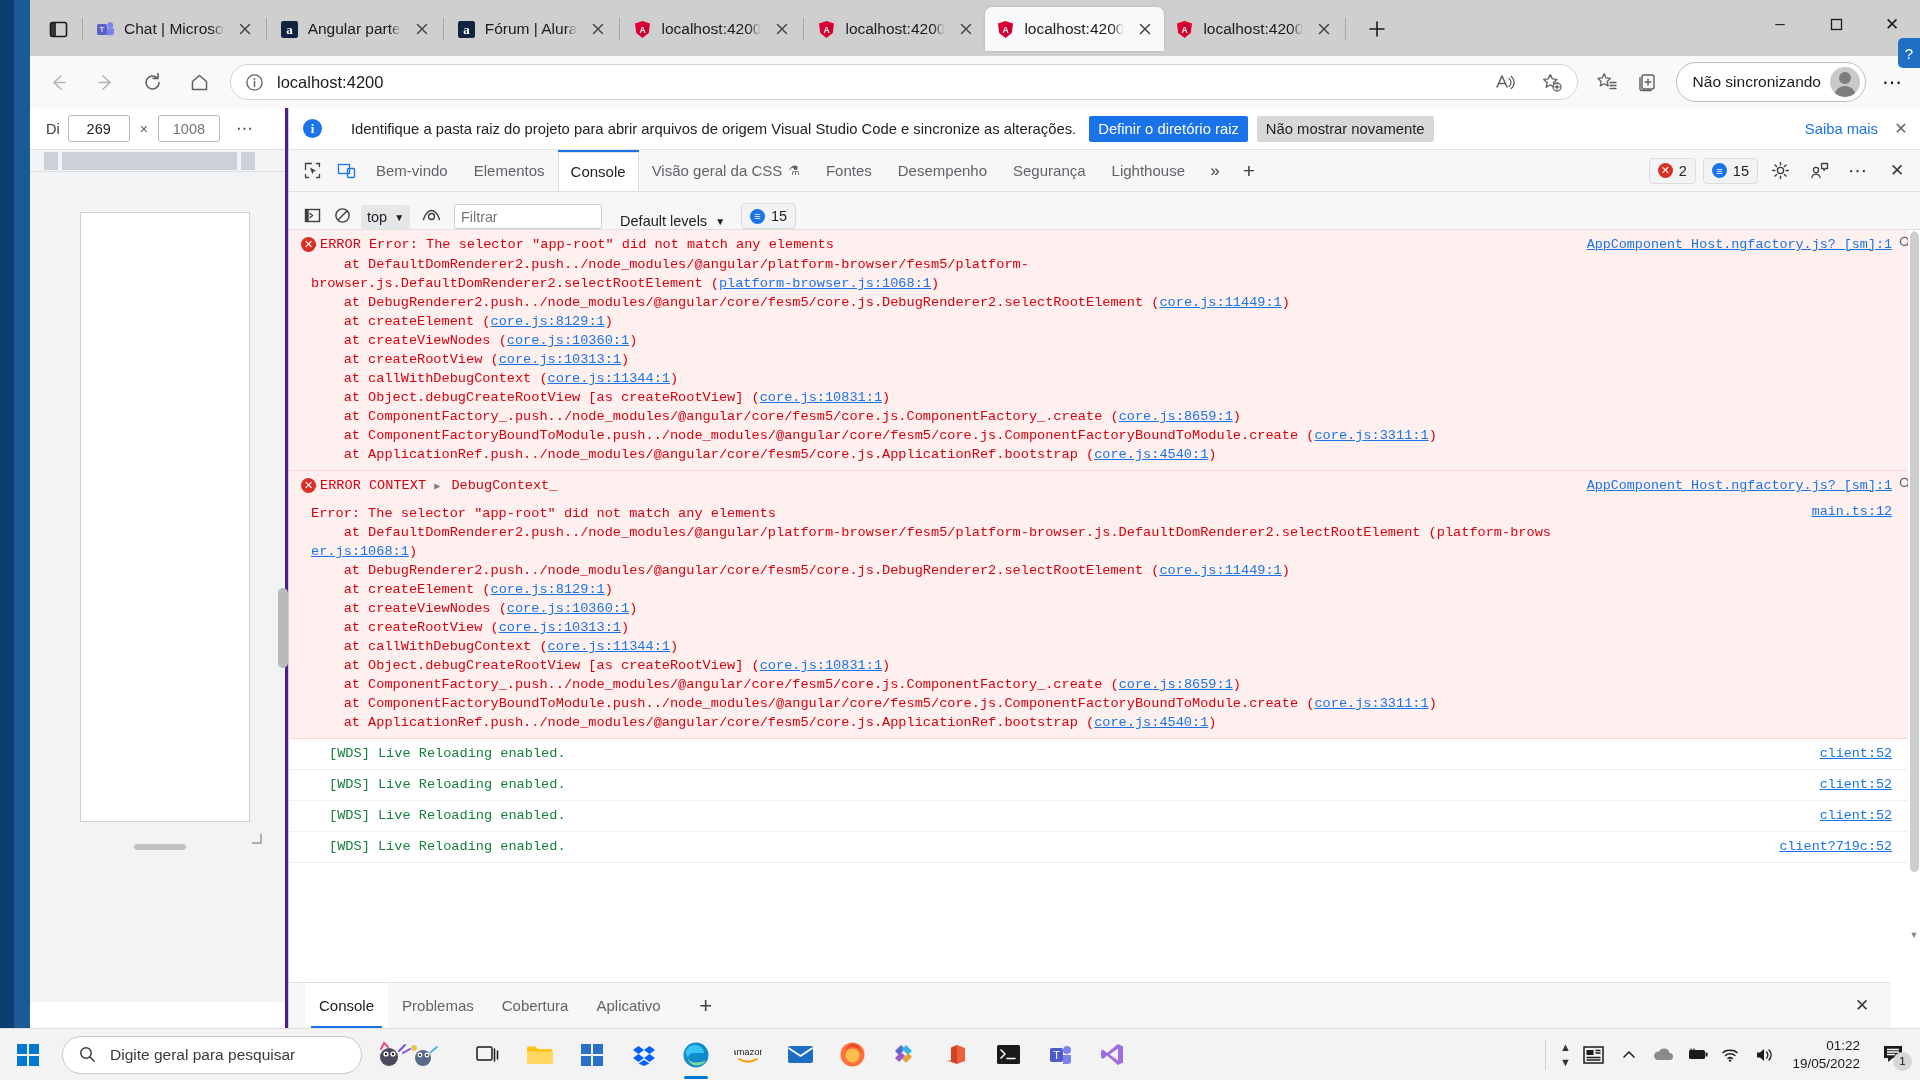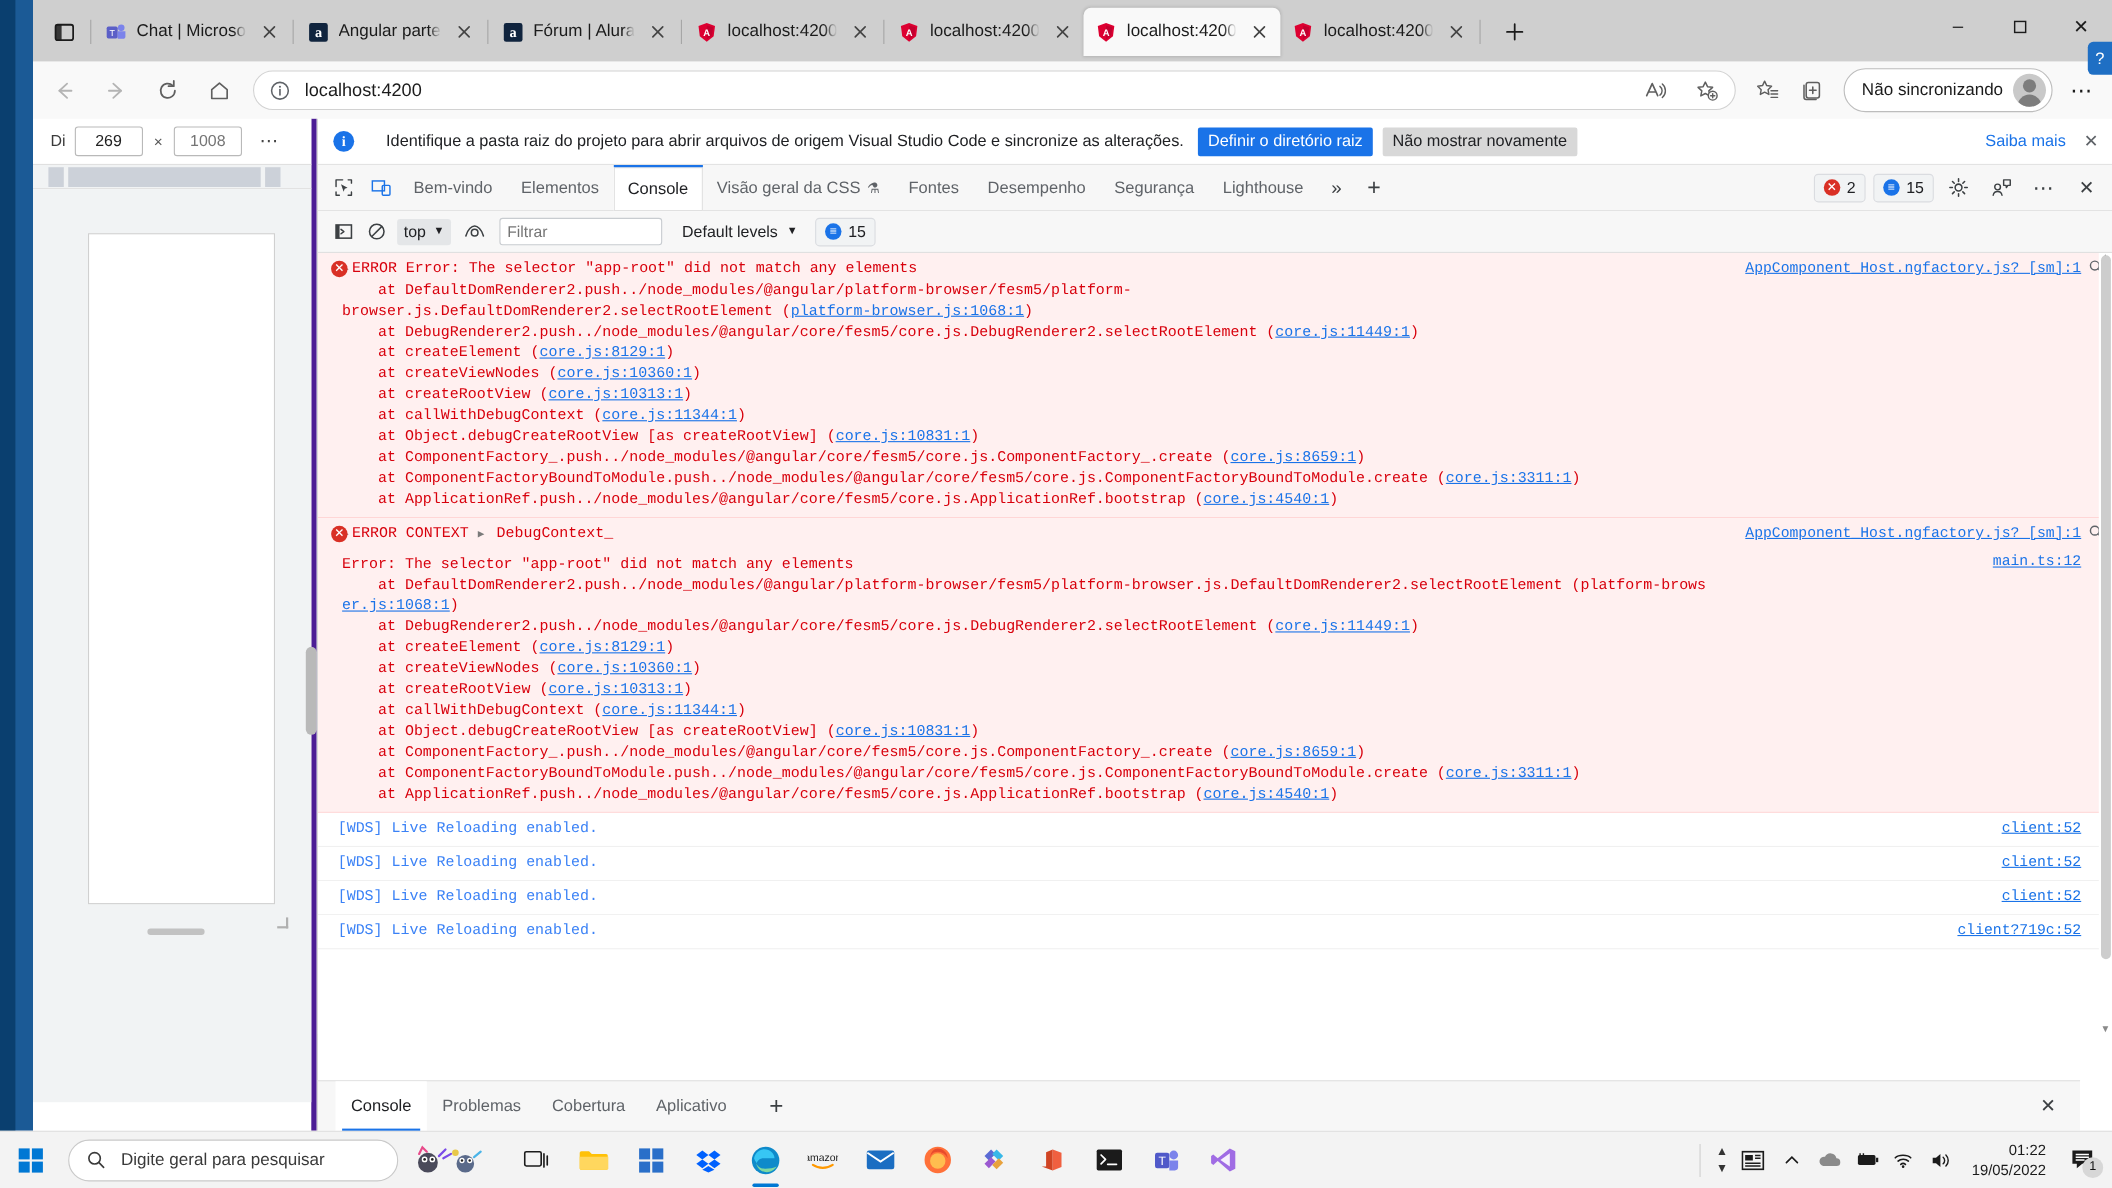--- a/index.html
+++ b/index.html
@@ -67,21 +67,21 @@
   .profilepill span { font-size:15.5px; color:#1b1b1b; white-space:nowrap; }
   .avatar { width:30px; height:30px; border-radius:50%; background:#c9c9c9; margin-left:9px; position:relative; overflow:hidden; }
   .avatar::before { content:""; position:absolute; left:9px; top:5px; width:12px; height:12px; border-radius:50%; background:#7d7d7d; }
   .avatar::after { content:""; position:absolute; left:4px; top:19px; width:22px; height:15px; border-radius:11px 11px 0 0; background:#7d7d7d; }
 
   
   .helpbubble { position:absolute; right:0; top:38px; width:22px; height:30px; background:#1f6fc4; border-radius:5px 0 0 5px; color:#fff;
      font-size:15px; display:flex; align-items:center; justify-content:center; }
 
   
-  .pagearea { position:absolute; left:0; top:108px; width:288px; height:920px; background:#ffffff; border-right:5px solid #4c1d95;}
+  .pagearea { position:absolute; left:0; top:108px; width:288px; height:920px; background:#ffffff; border-right:3px solid #4c1d95;}
   .emu-toolbar { height:42px; display:flex; align-items:center; padding-left:16px; border-bottom:1px solid #e0e0e0; background:#fff;}
   .emu-toolbar .lbl { font-size:14.5px; color:#3b3b3b; margin-right:8px; }
   .emu-input {
     width:62px; height:27px; border:1px solid #b9b9b9; border-radius:3px; background:#fff;
     font-family:"Liberation Sans",sans-serif; font-size:14.5px; color:#202020; text-align:center;
   }
   .emu-input.placeholder { color:#9a9a9a; }
   .emu-x { margin:0 10px; color:#5a5a5a; font-size:14px; }
   .emu-dots { margin-left:16px; color:#444; font-size:17px; letter-spacing:1px; }
   .emu-ruler { height:22px; background:#f1f3f4; border-bottom:1px solid #e0e0e0; position:relative; }
@@ -112,21 +112,21 @@
   .dt-tab.sel { color:#202124; background:#ffffff; border-top:2px solid #1a73e8; box-shadow:0 0 0 1px #e0e0e0 inset; }
   .dt-tab .beaker { margin-left:6px; font-size:13px; }
   .dt-right { margin-left:auto; display:flex; align-items:center; padding-right:6px; }
   .badge { display:flex; align-items:center; height:26px; border:1px solid #dadce0; border-radius:4px; background:#f1f3f4; padding:0 8px; margin-left:7px; }
   .badge .dot-err { width:15px; height:15px; border-radius:50%; background:#d93025; color:#fff; font-size:11px; display:flex; align-items:center; justify-content:center; }
   .badge .dot-info { width:15px; height:15px; border-radius:50%; background:#1a73e8; color:#fff; font-size:11px; display:flex; align-items:center; justify-content:center; }
   .badge .num { font-size:14.5px; color:#202124; margin-left:6px; }
   .dt-right .dt-iconbtn { margin-left:5px; }
 
   
-  .console-toolbar { height:38px; background:#f7f7f7; border-bottom:1px solid #e0e0e0; display:flex; align-items:center; padding:0 8px; }
+  .console-toolbar { height:38px; background:#f7f7f7; border-bottom:1px solid #e0e0e0; display:flex; align-items:flex-end; padding:0 8px; }
   .ct-btn { width:30px; height:28px; display:flex; align-items:center; justify-content:center; color:#3c4043; }
   .ct-select { display:flex; align-items:center; height:24px; padding:0 6px; background:#e4e6e8; border-radius:3px; margin-left:4px; font-size:14.5px; color:#202124; }
   .ct-select .caret { margin-left:7px; font-size:10px; }
   .ct-filter {
     width:148px; height:25px; margin-left:8px; background:#fff; border:1px solid #c8ccd0; border-radius:3px;
     font-family:"Liberation Sans",sans-serif; font-size:14.3px; color:#202124; padding:0 6px;
   }
   .ct-levels { display:flex; align-items:center; margin-left:18px; font-size:14.5px; color:#202124; }
   .ct-levels .caret { margin-left:8px; font-size:10px; }
 
@@ -138,21 +138,21 @@
   .msg.plain { background:#fff; border-bottom:1px solid #f0f0f0; color:#202124; }
   .msg .pad { padding:5px 10px 6px 22px; white-space:pre-wrap; }
   .msg .erricon { position:absolute; left:12px; top:7px; width:15px; height:15px; border-radius:50%; background:#d93025; color:#fff;
       font-size:11px; display:flex; align-items:center; justify-content:center; font-family:"Liberation Sans",sans-serif; }
   .msg .arrow { display:inline-block; width:9px; color:#7a7a7a; font-size:10px; }
   .msg .src { position:absolute; right:28px; top:5px; font-size:13.4px; color:#1a73e8; text-decoration:underline; font-family:"Liberation Mono",monospace;}
   .msg .srcmag { position:absolute; right:8px; top:6px; color:#5f6368; }
   .msg a.codelink { color:#1a73e8; text-decoration:underline; }
   .msg.errctx .hdr { padding:5px 10px 6px 22px; }
   .msg.errctx .body { padding:2px 10px 6px 22px; color:#d8000c; white-space:pre-wrap; position:relative;}
-  .msg.plain .pad { padding-left:18px; color:#3b82f6; }
+  .msg.plain .pad { padding-left:40px; color:#15803d; }
   .msg.plain .src { color:#1a73e8; }
   .consolescroll { position:absolute; right:0; top:0; width:12px; height:710px; background:#fff; }
   .consolescroll .thumb { position:absolute; right:1px; top:2px; width:9px; height:640px; background:#cdcdcd; border-radius:5px; }
   .consolescroll .arrowtop, .consolescroll .arrowbot { position:absolute; right:1px; color:#8a8a8a; font-size:9px; width:10px; text-align:center;}
   .consolescroll .arrowtop { top:-2px; } .consolescroll .arrowbot { bottom:0px; }
 
   
   .drawer { position:absolute; left:0; bottom:0; width:1602px; height:46px; background:#f7f7f7; border-top:1px solid #e0e0e0; display:flex; align-items:center; padding-left:16px;}
   .dw-tab { font-size:15px; color:#5f6368; padding:0 14px; height:46px; display:flex; align-items:center; position:relative; }
   .dw-tab.sel { color:#202124; background:#fff; }

